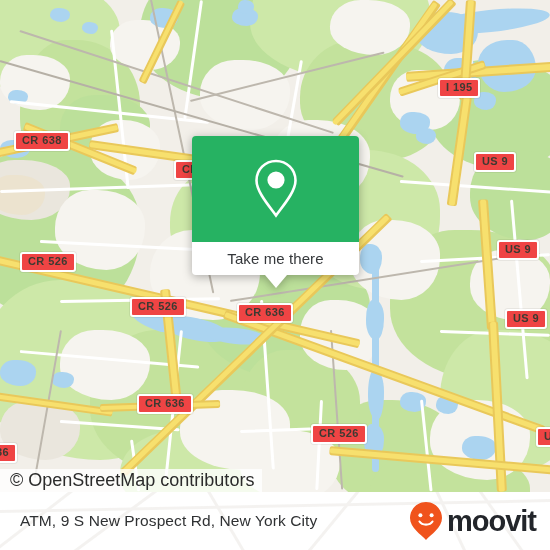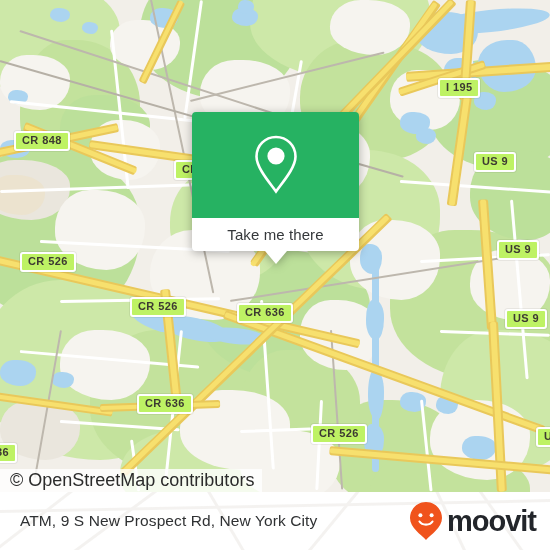--- a/index.html
+++ b/index.html
@@ -25,32 +25,32 @@
 
   
   .road{position:absolute;transform-origin:0 0;border-radius:2px;}
   .mw-case{background:#e9c85a;}
   .mw{background:#f7e06e;}
   .minor{background:#ffffff;}
   .track{background:#bdb7ad;}
   .rail{background:#b6b0a6;}
 
   
-  .shield{position:absolute;background:#bef264;border:2px solid #ffffff;
+  .shield{position:absolute;background:#ef4444;border:2px solid #ffffff;
           border-radius:3px;color:#3d3a32;font-size:11px;font-weight:bold;
           letter-spacing:.4px;padding:1px 6px 2px 6px;line-height:13px;
           white-space:nowrap;box-shadow:0 0 0 1px rgba(0,0,0,.06);}
 
   
   #attrib{position:absolute;left:0;bottom:0;background:rgba(255,255,255,.80);
           color:#2b2b2b;font-size:18px;line-height:19px;padding:2px 8px 2px 10px;
           white-space:nowrap;}
 
   
-  #card{position:absolute;left:192px;top:112px;width:167px;
+  #card{position:absolute;left:192px;top:136px;width:167px;
         filter:drop-shadow(0 2px 5px rgba(0,0,0,.30));}
   #card-top{height:106px;background:#26b262;border-radius:4px 4px 0 0;
             display:flex;align-items:center;justify-content:center;}
   #card-bottom{height:33px;background:#ffffff;border-radius:0 0 4px 4px;
                display:flex;align-items:center;justify-content:center;}
   #card-label{color:#35383b;font-size:15px;letter-spacing:.1px;}
   #card-tail{position:absolute;left:50%;top:139px;margin-left:-11px;width:0;height:0;
              border-left:11px solid transparent;border-right:11px solid transparent;
              border-top:13px solid #ffffff;}
 
@@ -224,21 +224,21 @@
       <div class="road mw" style="left:162px;top:290px;width:6px;height:120px;transform:rotate(-6deg);"></div>
       <div class="road mw-case" style="left:-6px;top:392px;width:120px;height:8px;transform:rotate(8deg);"></div>
       <div class="road mw" style="left:-6px;top:394px;width:120px;height:4px;transform:rotate(8deg);"></div>
       <div class="road mw-case" style="left:100px;top:404px;width:120px;height:8px;transform:rotate(-2deg);"></div>
       <div class="road mw" style="left:100px;top:406px;width:120px;height:4px;transform:rotate(-2deg);"></div>
       <div class="road mw-case" style="left:178px;top:0px;width:8px;height:90px;transform:rotate(26deg);"></div>
       <div class="road mw" style="left:180px;top:0px;width:4px;height:90px;transform:rotate(26deg);"></div>
     </div>
 
     <div class="layer">
-      <div class="shield" style="left:14px;top:131px;">CR 848</div>
+      <div class="shield" style="left:14px;top:131px;">CR 638</div>
       <div class="shield" style="left:438px;top:78px;">I 195</div>
       <div class="shield" style="left:474px;top:152px;">US 9</div>
       <div class="shield" style="left:174px;top:160px;">CR</div>
       <div class="shield" style="left:20px;top:252px;">CR 526</div>
       <div class="shield" style="left:497px;top:240px;">US 9</div>
       <div class="shield" style="left:130px;top:297px;">CR 526</div>
       <div class="shield" style="left:237px;top:303px;">CR 636</div>
       <div class="shield" style="left:505px;top:309px;">US 9</div>
       <div class="shield" style="left:137px;top:394px;">CR 636</div>
       <div class="shield" style="left:-12px;top:443px;">36</div>

